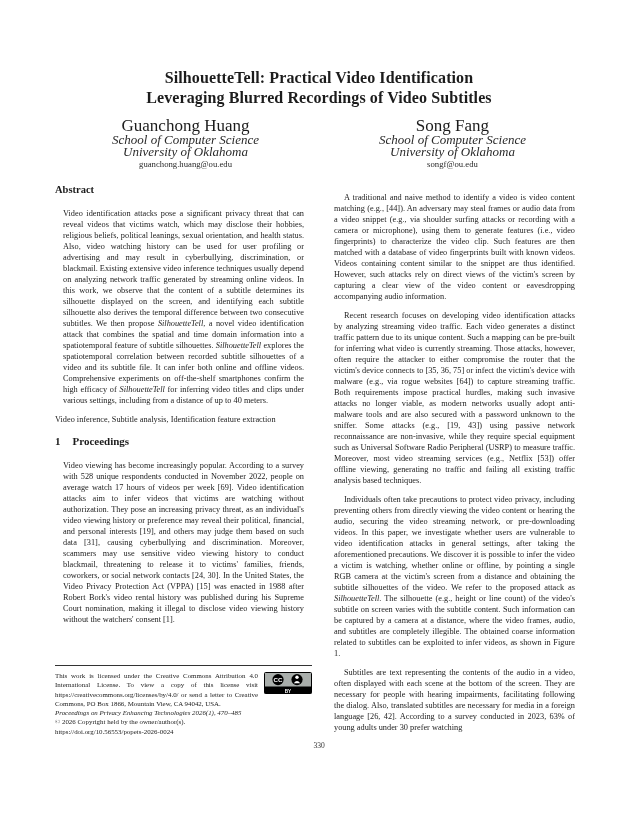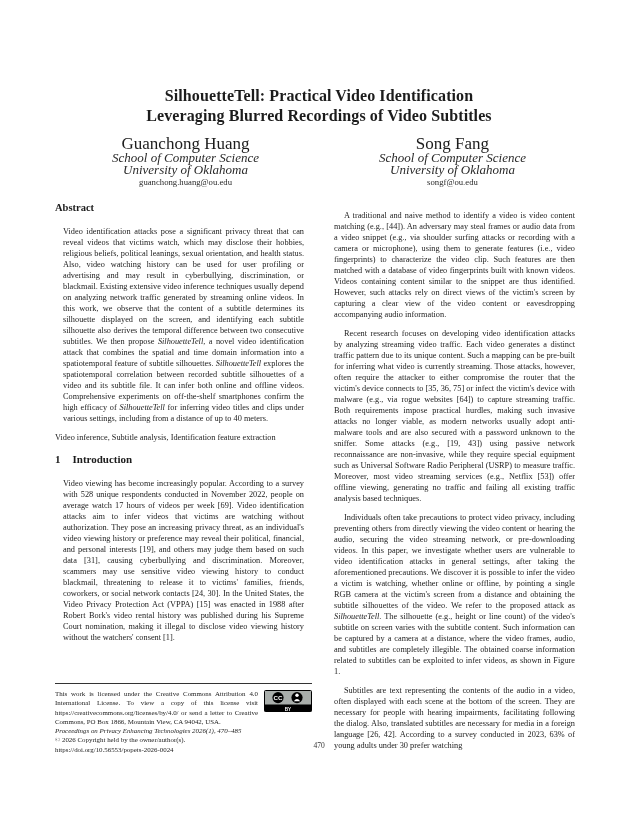--- a/index.html
+++ b/index.html
@@ -8,21 +8,21 @@
     width:638px;height:825px;
     margin:0 auto;
     background:#ffffff;
     color:#1c1c1c;
     font-family:"Liberation Serif", serif;
     overflow:hidden;
     box-sizing:border-box;
   }
   .content{
     position:absolute;
-    left:55px;top:86px;
+    left:55px;top:68px;
     width:528px;
   }
   .title{
     text-align:center;
     font-weight:bold;
     font-size:16px;
     line-height:20px;
     margin:0 0 12px 0;
     letter-spacing:.1px;
   }
@@ -121,21 +121,21 @@
 
     <div class="columns">
 
       <div class="col col-left">
         <h2 class="sec">Abstract</h2>
         <p class="para">Video identification attacks pose a significant privacy threat that can reveal videos that victims watch, which may disclose their hobbies, religious beliefs, political leanings, sexual orientation, and health status. Also, video watching history can be used for user profiling or advertising and may result in cyberbullying, discrimination, or blackmail. Existing extensive video inference techniques usually depend on analyzing network traffic generated by streaming online videos. In this work, we observe that the content of a subtitle determines its silhouette displayed on the screen, and identifying each subtitle silhouette also derives the temporal difference between two consecutive subtitles. We then propose <i>SilhouetteTell</i>, a novel video identification attack that combines the spatial and time domain information into a spatiotemporal feature of subtitle silhouettes. <i>SilhouetteTell</i> explores the spatiotemporal correlation between recorded subtitle silhouettes of a video and its subtitle file. It can infer both online and offline videos. Comprehensive experiments on off-the-shelf smartphones confirm the high efficacy of <i>SilhouetteTell</i> for inferring video titles and clips under various settings, including from a distance of up to 40 meters.</p>
 
         <p class="keywords-text">Video inference, Subtitle analysis, Identification feature extraction</p>
 
         <h2 class="sec sec-num">
-          <span class="num">1</span><span>Introduction</span>
+          <span class="num">1</span><span>Proceedings</span>
         </h2>
         <p class="para">Video viewing has become increasingly popular. According to a survey with 528 unique respondents conducted in November 2022, people on average watch 17 hours of videos per week [69]. Video identification attacks aim to infer videos that victims are watching without authorization. They pose an increasing privacy threat, as an individual's video viewing history or preference may reveal their political, financial, and personal interests [19], and others may judge them based on such data [31], causing cyberbullying and discrimination. Moreover, scammers may use sensitive video viewing history to conduct blackmail, threatening to release it to victims' families, friends, coworkers, or social network contacts [24, 30]. In the United States, the Video Privacy Protection Act (VPPA) [15] was enacted in 1988 after Robert Bork's video rental history was published during his Supreme Court nomination, making it illegal to disclose video viewing history without the watchers' consent [1].</p>
 
         <div class="license-block">
           <svg class="license-badge" viewBox="0 0 48 22" xmlns="http://www.w3.org/2000/svg">
             <rect x="0.5" y="0.5" width="47" height="21" fill="#a9aeab" stroke="#000" stroke-width="1" rx="1"></rect>
             <rect x="0.5" y="14.5" width="47" height="7" fill="#000"></rect>
             <g>
               <circle cx="14" cy="7.6" r="5.6" fill="#000"></circle>
               <text x="14" y="10" font-size="6.2" font-family="Liberation Sans, sans-serif" font-weight="bold" fill="#fff" text-anchor="middle">CC</text>
@@ -157,14 +157,14 @@
       <div class="col col-right">
         <p class="para indent">A traditional and naive method to identify a video is video content matching (e.g., [44]). An adversary may steal frames or audio data from a video snippet (e.g., via shoulder surfing attacks or recording with a camera or microphone), using them to generate features (i.e., video fingerprints) to characterize the video clip. Such features are then matched with a database of video fingerprints built with known videos. Videos containing content similar to the snippet are thus identified. However, such attacks rely on direct views of the victim's screen by capturing a clear view of the video content or eavesdropping accompanying audio information.</p>
         <p class="para">Recent research focuses on developing video identification attacks by analyzing streaming video traffic. Each video generates a distinct traffic pattern due to its unique content. Such a mapping can be pre-built for inferring what video is currently streaming. Those attacks, however, often require the attacker to either compromise the router that the victim's device connects to [35, 36, 75] or infect the victim's device with malware (e.g., via rogue websites [64]) to capture streaming traffic. Both requirements impose practical hurdles, making such invasive attacks no longer viable, as modern networks usually adopt anti-malware tools and are also secured with a password unknown to the sniffer. Some attacks (e.g., [19, 43]) using passive network reconnaissance are non-invasive, while they require special equipment such as Universal Software Radio Peripheral (USRP) to measure traffic. Moreover, most video streaming services (e.g., Netflix [53]) offer offline viewing, generating no traffic and failing all existing traffic analysis based techniques.</p>
         <p class="para">Individuals often take precautions to protect video privacy, including preventing others from directly viewing the video content or hearing the audio, securing the video streaming network, or pre-downloading videos. In this paper, we investigate whether users are vulnerable to video identification attacks in general settings, after taking the aforementioned precautions. We discover it is possible to infer the video a victim is watching, whether online or offline, by pointing a single RGB camera at the victim's screen from a distance and obtaining the subtitle silhouettes of the video. We refer to the proposed attack as <i>SilhouetteTell</i>. The silhouette (e.g., height or line count) of the video's subtitle on screen varies with the subtitle content. Such information can be captured by a camera at a distance, where the video frames, audio, and subtitles are completely illegible. The obtained coarse information related to subtitles can be exploited to infer videos, as shown in Figure 1.</p>
         <p class="para">Subtitles are text representing the contents of the audio in a video, often displayed with each scene at the bottom of the screen. They are necessary for people with hearing impairments, facilitating following the dialog. Also, translated subtitles are necessary for media in a foreign language [26, 42]. According to a survey conducted in 2023, 63% of young adults under 30 prefer watching</p>
       </div>
 
     </div>
   </div>
 
-  <div class="page-number">470</div>
+  <div class="page-number">330</div>
 </div>
 
 </body></html>

